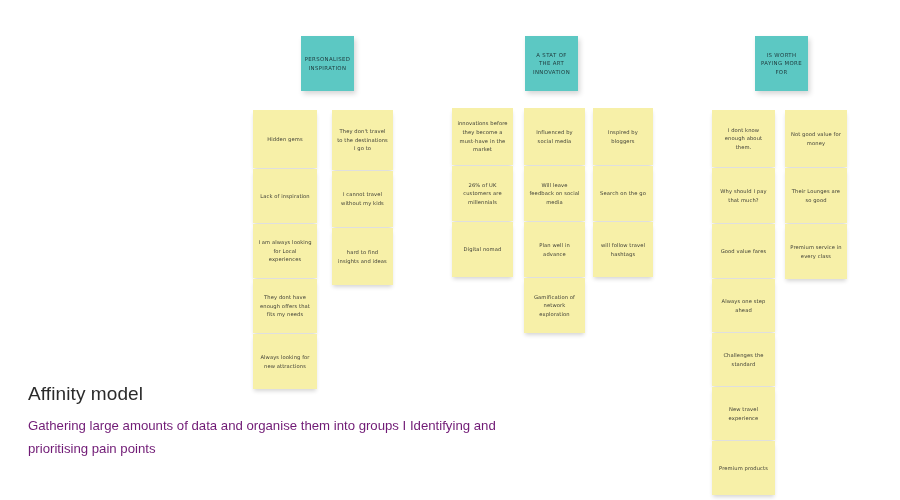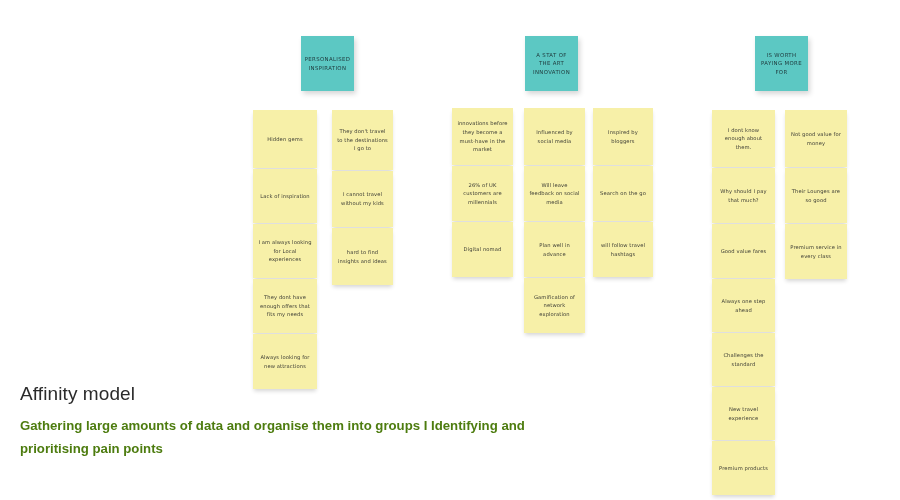--- a/index.html
+++ b/index.html
@@ -72,37 +72,37 @@
   .note:not(:last-child) {
     margin-bottom: 1px;
   }
   .note span {
     display: block;
   }
 
   
   #caption {
     position: absolute;
-    left: 20px;
+    left: 28px;
     top: 383px;
     width: 560px;
   }
   #caption .title {
     font-family: "Liberation Sans", sans-serif;
     font-size: 19px;
     font-weight: 400;
     color: #2b2b2b;
     margin: 0 0 9px 0;
     letter-spacing: 0.1px;
   }
   #caption .subtitle {
     font-family: "Liberation Sans", sans-serif;
     font-size: 13.2px;
-    font-weight: 700;
-    color: #4d7c0f;
+    font-weight: 400;
+    color: #701a75;
     line-height: 1.75;
     margin: 0;
     max-width: 520px;
   }
 </style>
 </head>
 <body>
 
 <div id="board">
     <div class="group">

